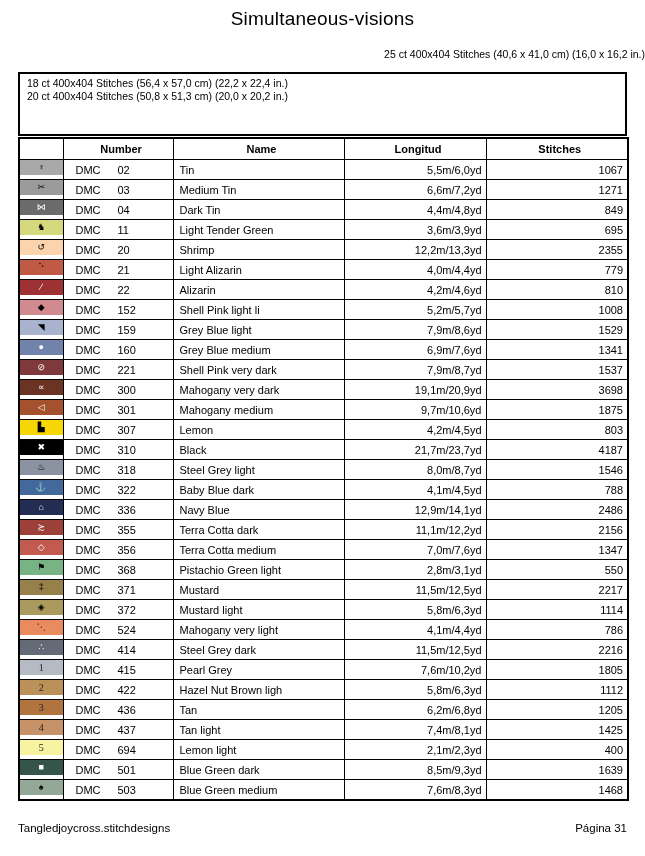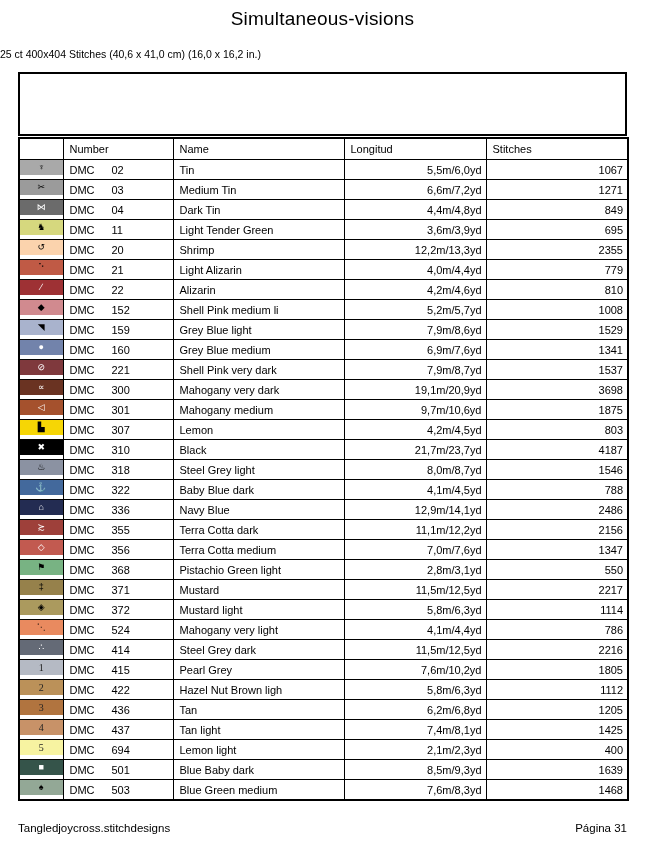--- a/index.html
+++ b/index.html
@@ -8,63 +8,65 @@
     background:#ffffff; color:#000;
     font-family:"Liberation Sans", sans-serif;
     overflow:hidden;
   }
   .title {
     position:absolute; top:8px; left:0; width:645px;
     text-align:center; font-size:19px; letter-spacing:0.2px;
   }
   .subtitle {
     position:absolute; top:48px; left:0; width:645px;
-    text-align:left; font-size:10.5px;
+    text-align:right; font-size:10.5px;
   }
   .info-box {
     position:absolute; left:18px; top:72px; width:591px; height:54px;
     border:2px solid #000; padding:3px 7px;
     font-size:10.5px; line-height:13px;
   }
   table.thread-table {
     position:absolute; left:18px; top:137px; width:609px;
     border-collapse:collapse; table-layout:fixed;
     border:2px solid #000;
   }
   .thread-table th, .thread-table td {
     border:1px solid #000; font-size:11px; overflow:hidden; white-space:nowrap;
   }
   .thread-table th {
-    height:20px; text-align:left; padding:0 0 0 6px; font-weight:normal;
+    height:20px; text-align:center; padding:0 0 0 6px; font-weight:bold;
   }
   .thread-table td { height:19px; padding:0; }
   td.swatch-cell { vertical-align:top; }
   .swatch {
     height:15px; margin:0 0 3px 0;
     display:flex; align-items:center; justify-content:center;
     font-size:9px; line-height:1;
   }
   .swatch .sym { display:block; }
   .swatch .sym.serif { font-family:"Liberation Serif", serif; font-size:10px; }
-  td.num-cell { padding-left:6px; }
+  td.num-cell { padding-left:12px; }
   .num-cell .brand { display:inline-block; width:42px; }
   td.name-cell { padding-left:6px; }
   td.len-cell, td.st-cell { text-align:right; padding-right:4px; }
   .footer {
     position:absolute; left:18px; top:822px; width:609px;
     display:flex; justify-content:space-between; font-size:11.5px;
   }
 </style>
 </head>
 <body>
 
 <div class="title">Simultaneous-visions</div>
 <div class="subtitle">25 ct 400x404 Stitches (40,6 x 41,0 cm) (16,0 x 16,2 in.)</div>
 
 <div class="info-box">
+  <div>18 ct 400x404 Stitches (56,4 x 57,0 cm) (22,2 x 22,4 in.)</div>
+  <div>20 ct 400x404 Stitches (50,8 x 51,3 cm) (20,0 x 20,2 in.)</div>
 </div>
 
 <table class="thread-table">
   <colgroup>
     <col style="width:44px">
       <col style="width:110px">
       <col style="width:171px">
       <col style="width:142px">
       <col style="width:142px">
   </colgroup>
@@ -178,21 +180,21 @@
 
   <tr>
     <td class="swatch-cell">
       <div class="swatch" style="background: rgb(209, 138, 143);">
         <span class="sym" style="color: rgb(0, 0, 0);">◆</span>
       </div>
     </td>
     <td class="num-cell">
       <span class="brand">DMC</span><span class="code">152</span>
     </td>
-    <td class="name-cell">Shell Pink medium li</td>
+    <td class="name-cell">Shell Pink light li</td>
     <td class="len-cell">5,2m/5,7yd</td>
     <td class="st-cell">1008</td>
   </tr>
 
   <tr>
     <td class="swatch-cell">
       <div class="swatch" style="background: rgb(169, 179, 205);">
         <span class="sym" style="color: rgb(0, 0, 0);">◥</span>
       </div>
     </td>
@@ -500,21 +502,21 @@
 
   <tr>
     <td class="swatch-cell">
       <div class="swatch" style="background: rgb(53, 84, 74);">
         <span class="sym" style="color: rgb(255, 255, 255);">■</span>
       </div>
     </td>
     <td class="num-cell">
       <span class="brand">DMC</span><span class="code">501</span>
     </td>
-    <td class="name-cell">Blue Baby dark</td>
+    <td class="name-cell">Blue Green dark</td>
     <td class="len-cell">8,5m/9,3yd</td>
     <td class="st-cell">1639</td>
   </tr>
 
   <tr>
     <td class="swatch-cell">
       <div class="swatch" style="background: rgb(147, 168, 150);">
         <span class="sym" style="color: rgb(0, 0, 0);">♠</span>
       </div>
     </td>

